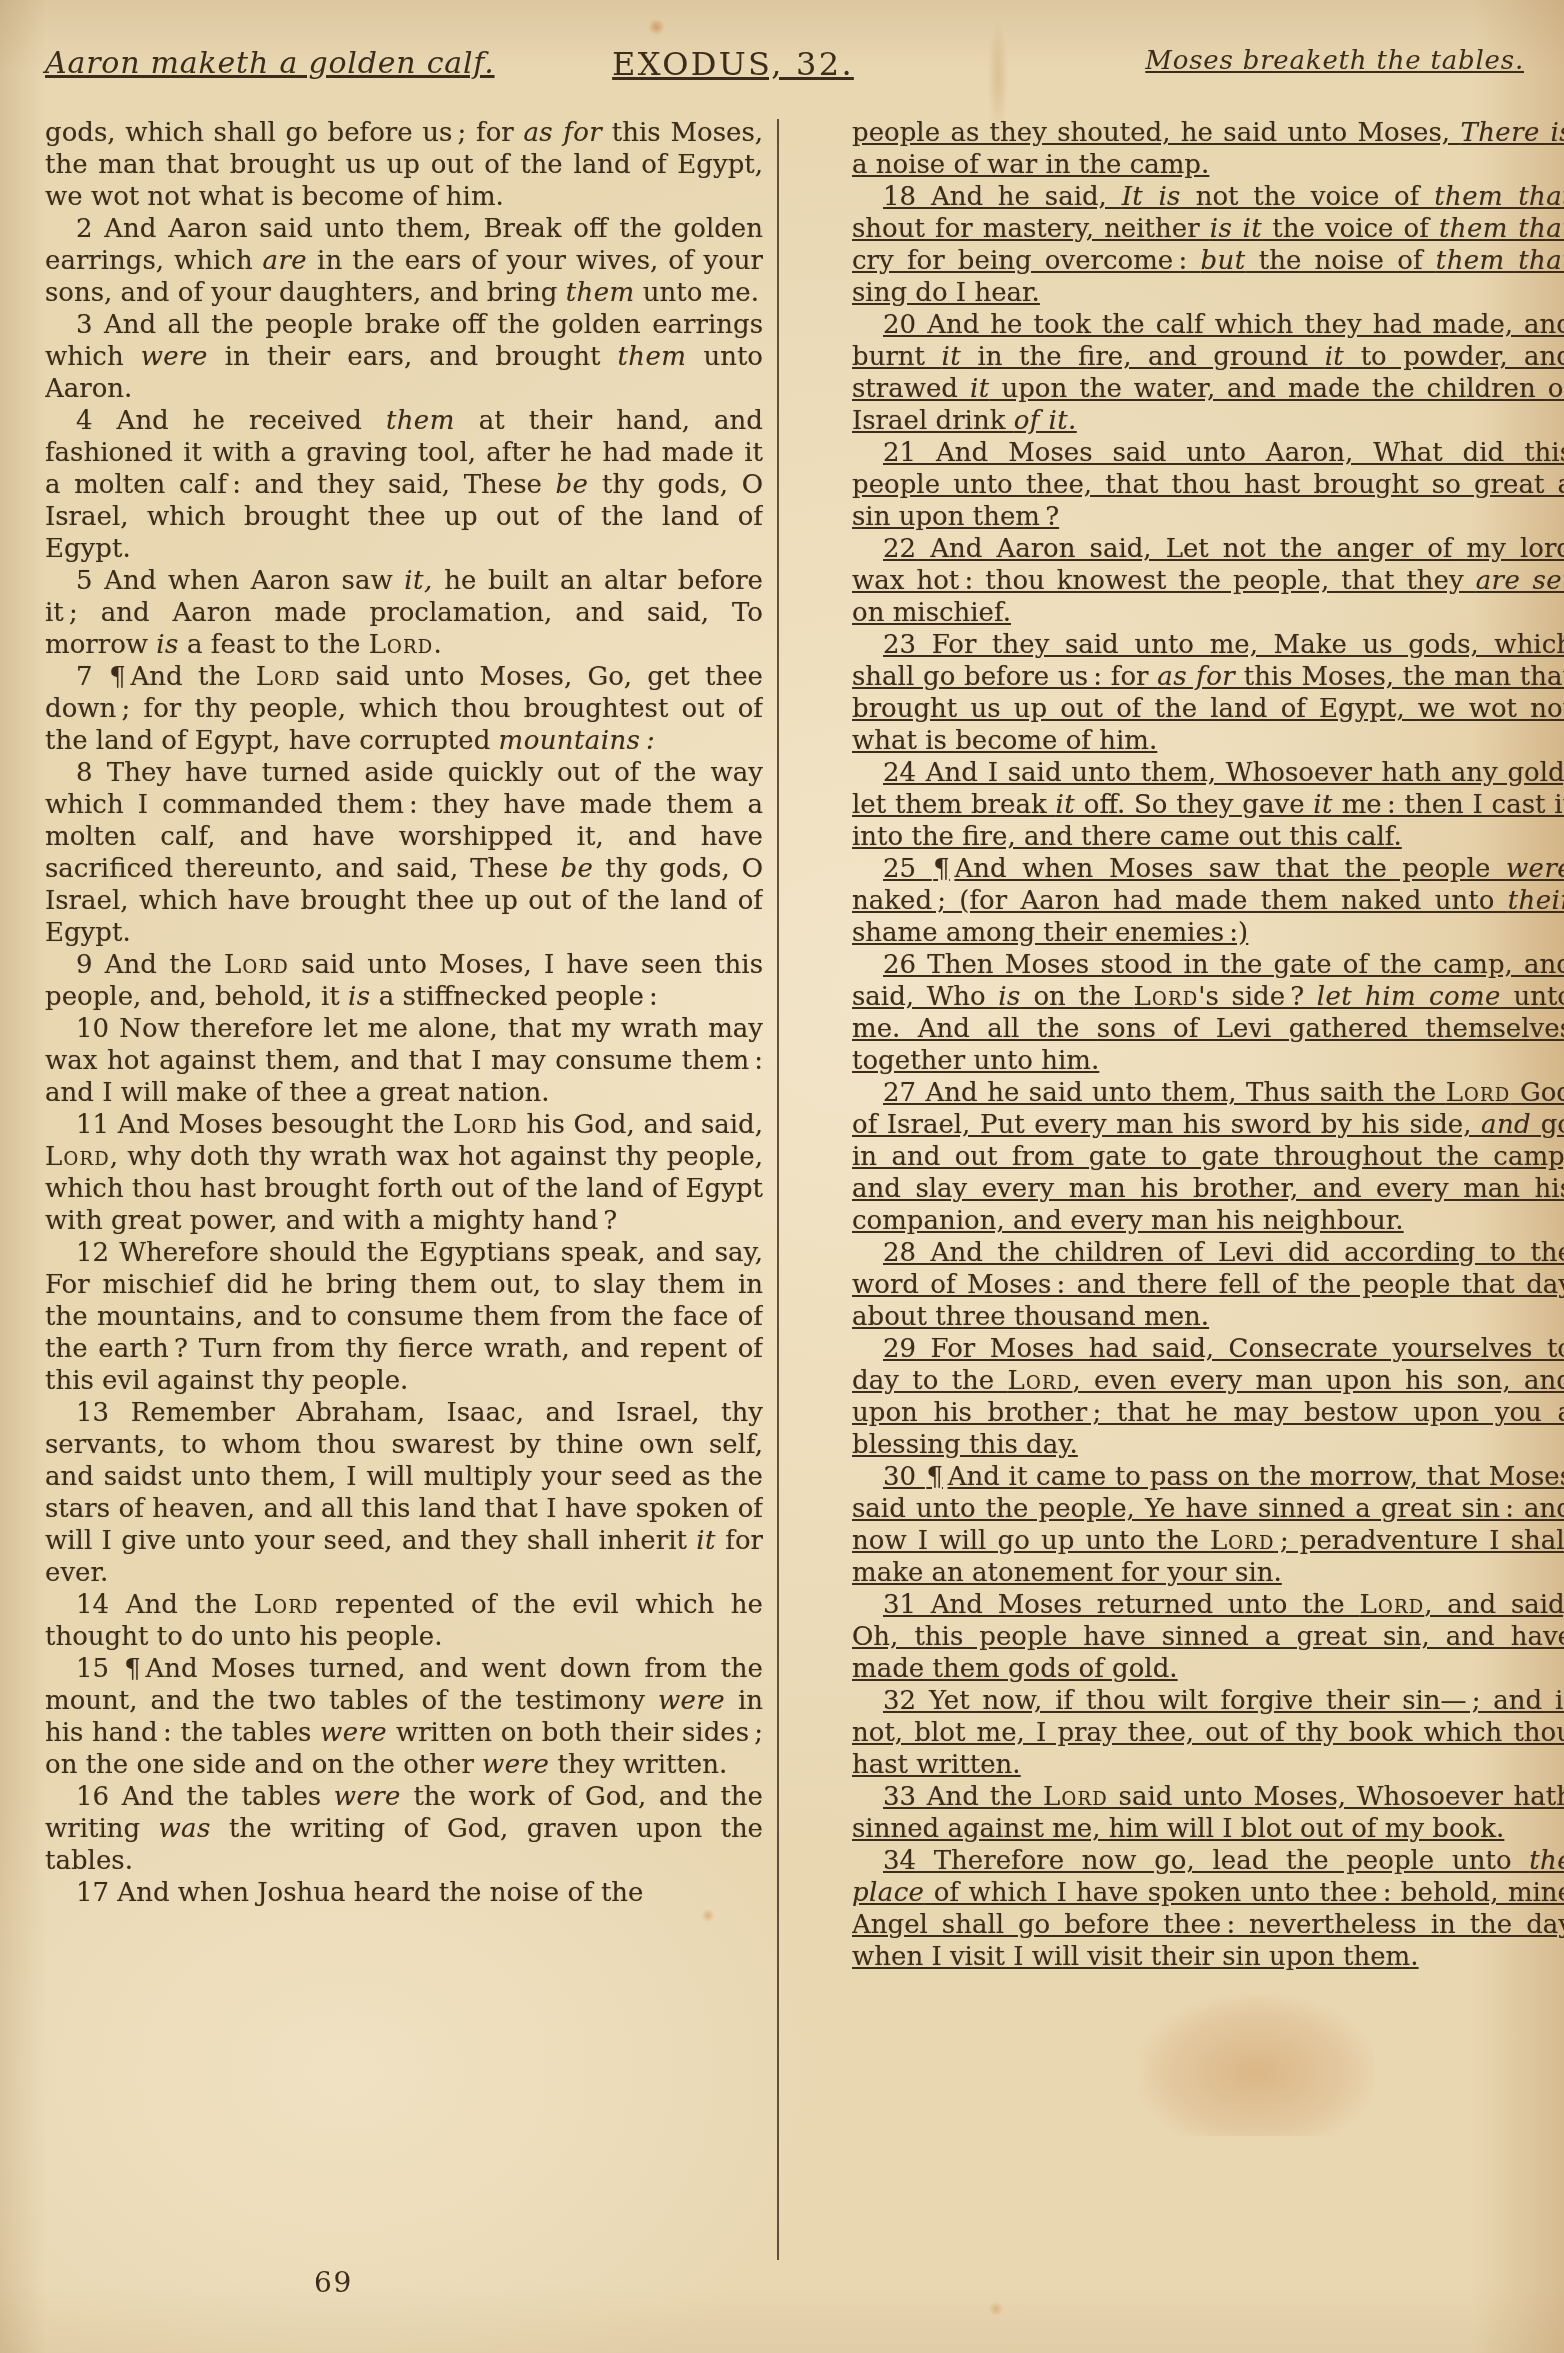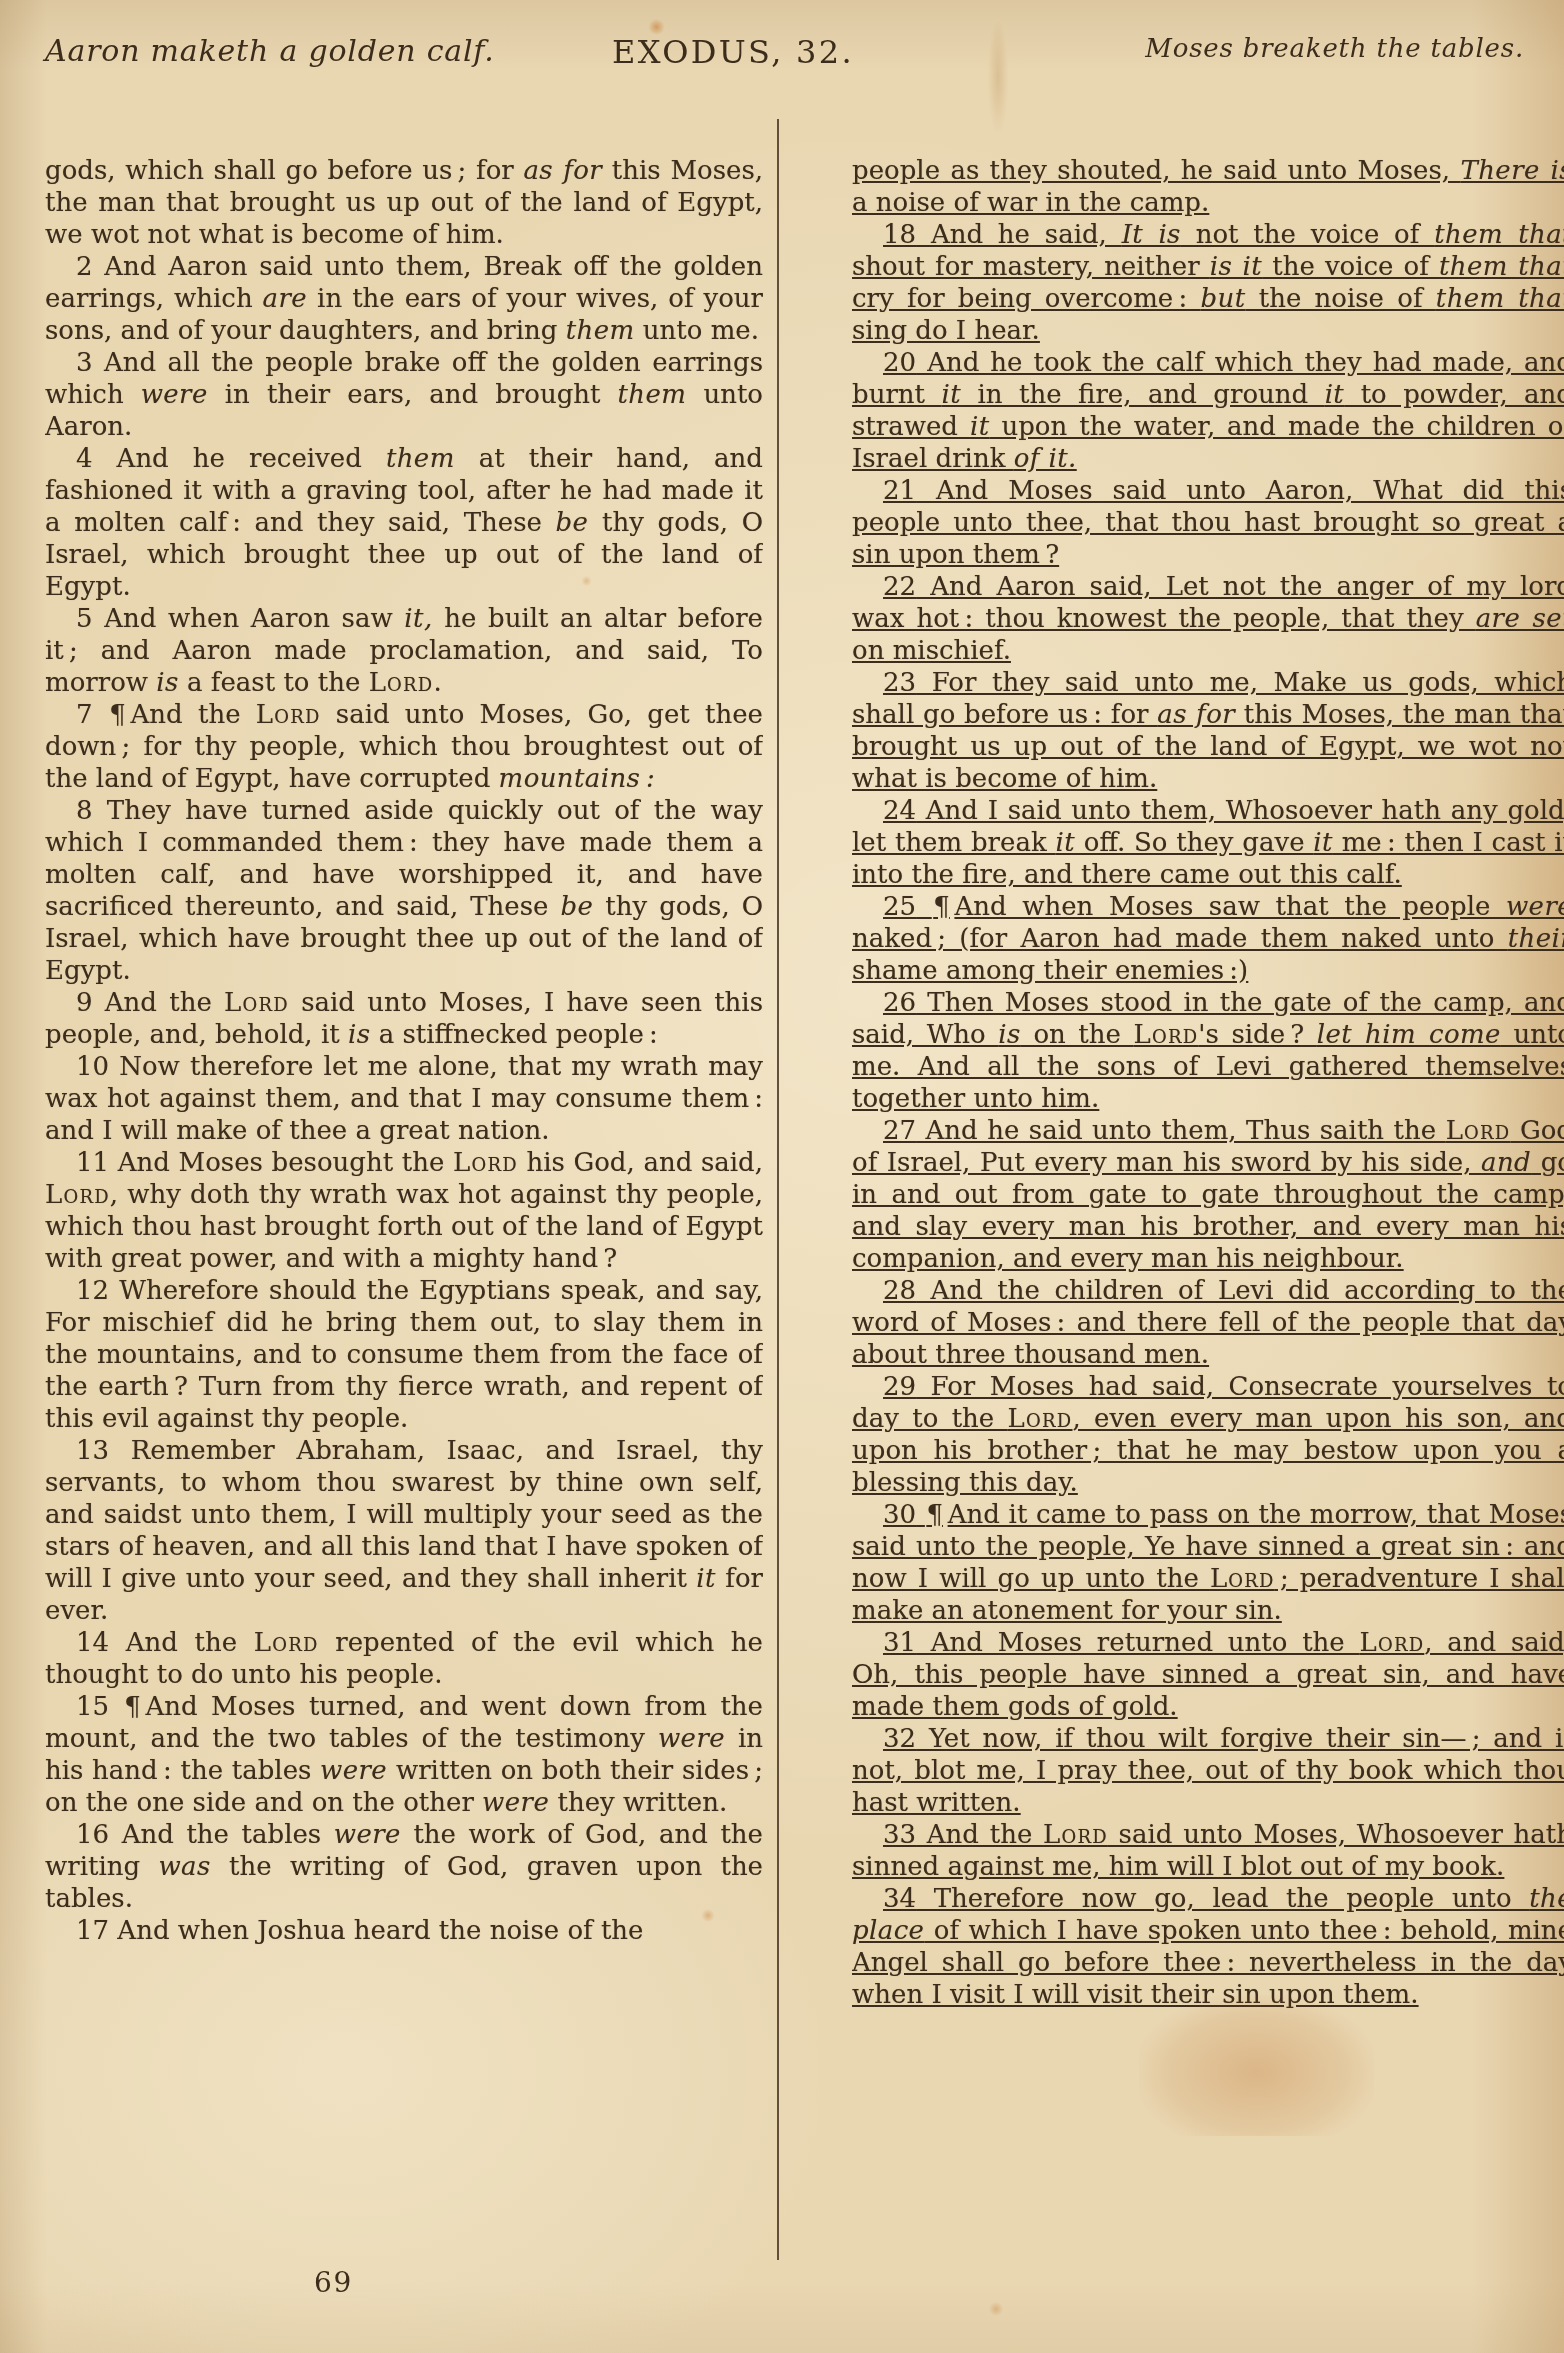--- a/index.html
+++ b/index.html
@@ -11,30 +11,29 @@
     color:#3c2c1b;
     background-color:#e9d7b2;
     background-image:
       radial-gradient(ellipse 1095px 1252px at 55% 42%, rgba(255,249,230,0.40), rgba(255,249,230,0) 70%),
       radial-gradient(ellipse 704px 548px at 22% 88%, rgba(247,238,214,0.45), rgba(247,238,214,0) 70%),
       linear-gradient(to right, rgba(140,100,50,0.20) 0%, rgba(140,100,50,0) 3%, rgba(140,100,50,0) 94%, rgba(168,115,55,0.28) 100%),
       linear-gradient(to bottom, rgba(140,100,50,0.14) 0%, rgba(140,100,50,0) 3%, rgba(140,100,50,0) 97%, rgba(150,110,60,0.10) 100%),
       radial-gradient(ellipse 469px 704px at 100% 40%, rgba(190,140,70,0.18), rgba(190,140,70,0) 70%);
   }
   
-  .running-head{position:absolute;top:33px;white-space:nowrap;}
+  .running-head{position:absolute;top:45px;white-space:nowrap;text-decoration:underline;}
   .rh-left{left:45px;font-style:italic;font-size:30px;letter-spacing:0.8px;}
   .rh-center{left:733px;transform:translateX(-50%);font-size:32px;letter-spacing:2.3px;}
   .rh-right{right:41px;font-style:italic;font-size:26px;letter-spacing:0.8px;}
   
   .col{
     position:absolute;top:116px;height:2175px;overflow:hidden;
     font-size:26px;line-height:32px;text-align:justify;
     text-shadow:0 0 0.8px rgba(72,52,30,0.40);
-    margin-top:38px;
   }
   .col-left{left:45px;width:718px;}
   .col-right{left:852px;width:721px;text-decoration:underline;}
   .divider{position:absolute;left:777px;top:119px;width:1.6px;height:2141px;background:rgba(74,55,35,0.85);}
   .verse{margin:0;text-indent:31px;}
   .continuation{text-indent:0;}
   .vnum{white-space:nowrap;}
   .pilcrow{padding:0 4.7px 0 1.6px;}
   .sc{font-variant:small-caps;letter-spacing:1.2px;}
   i{letter-spacing:0.4px;}

